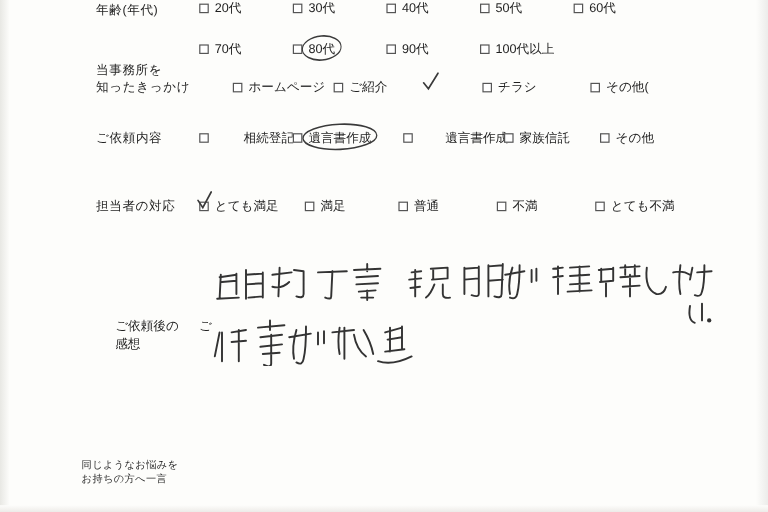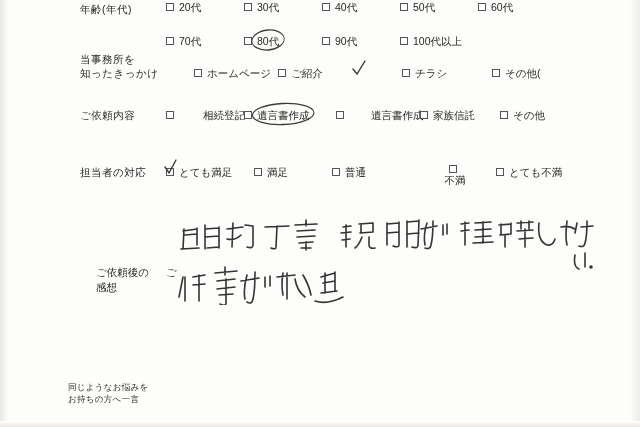--- a/index.html
+++ b/index.html
@@ -292,21 +292,21 @@
         <span>とても満足</span>
       </div>
       <div class="opt" style="width:78px;">
         <span class="box"></span>
         <span>満足</span>
       </div>
       <div class="opt" style="width:82px;">
         <span class="box"></span>
         <span>普通</span>
       </div>
-      <div class="opt" style="width:82px;flex-direction:column;">
+      <div class="opt" style="width:82px;">
         <span class="box"></span>
         <span>不満</span>
       </div>
       <div class="opt" style="width:88px;">
         <span class="box"></span>
         <span>とても不満</span>
       </div>
     </div>
   </div>
 

